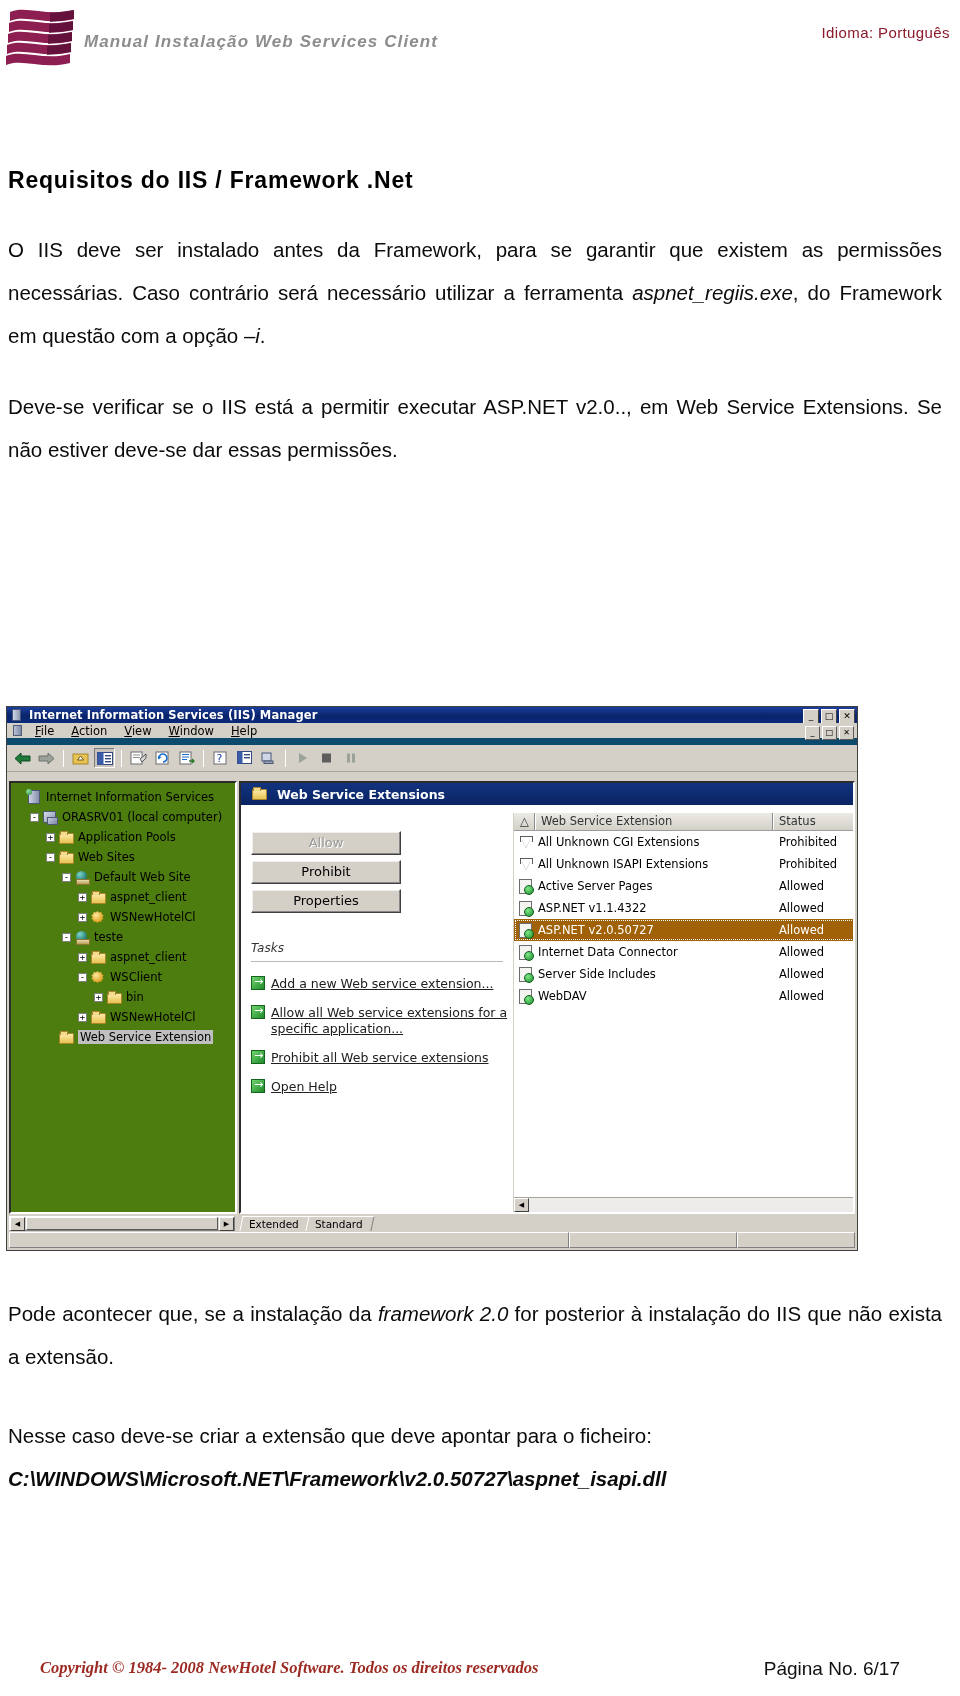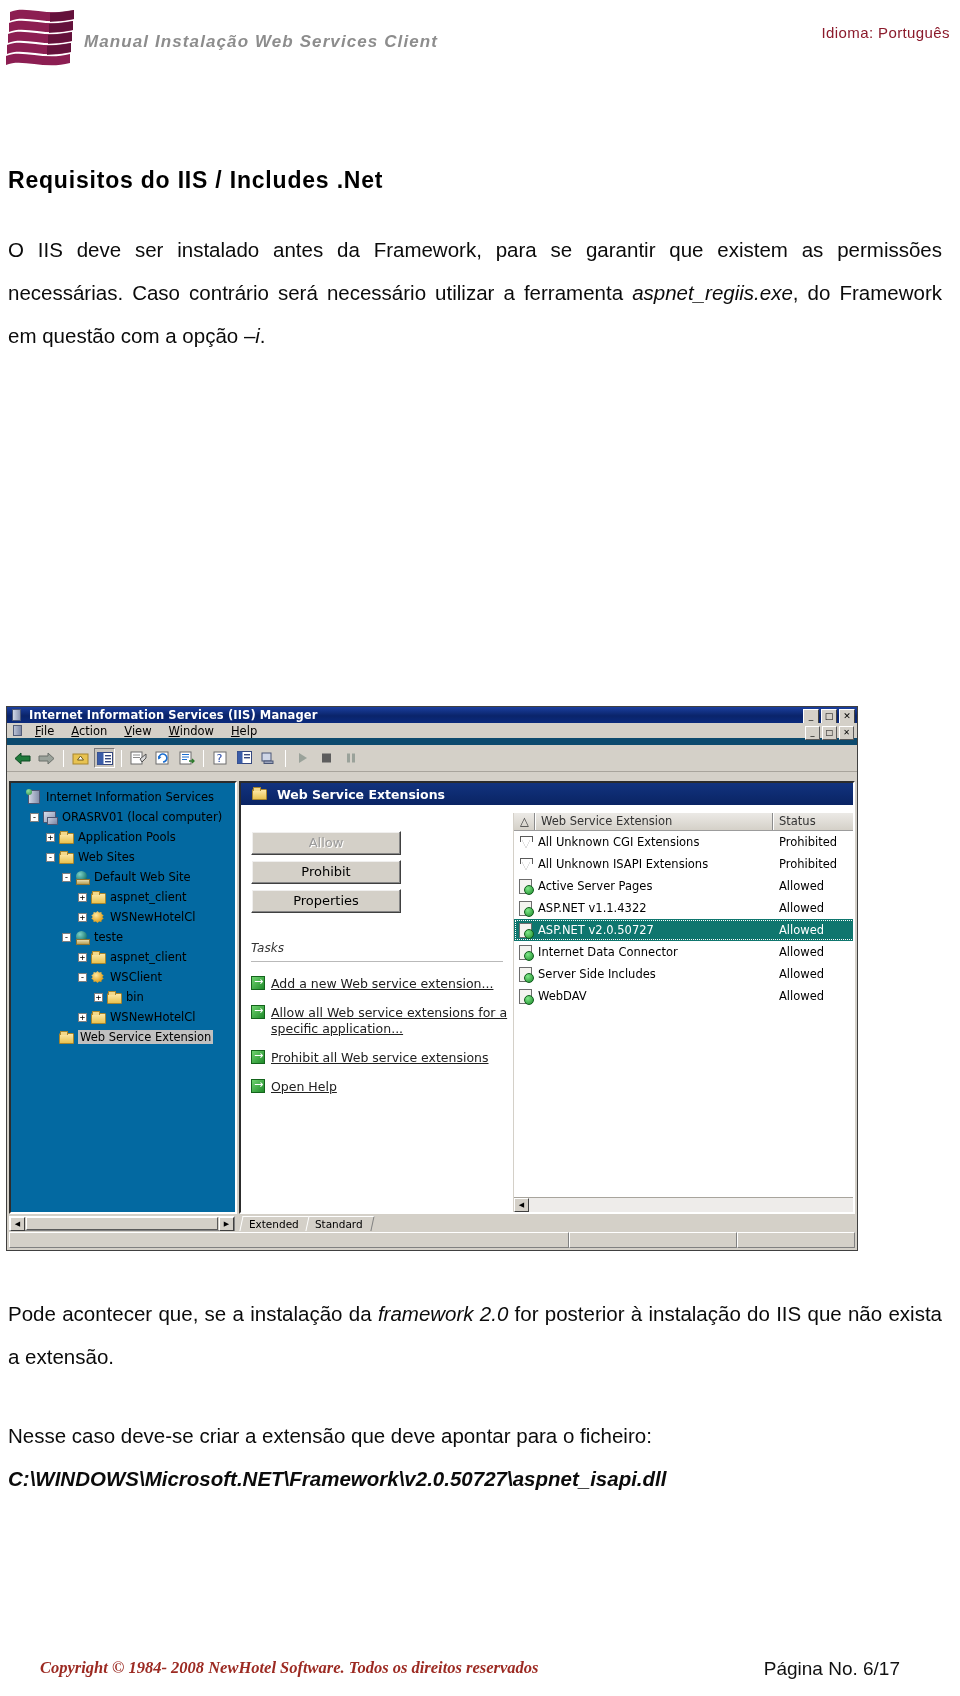--- a/index.html
+++ b/index.html
@@ -76,21 +76,21 @@
              padding-left:5px; gap:3px; border-bottom:1px solid #a8a49c; }
   .tbtn { width:21px; height:20px; display:flex; align-items:center; justify-content:center;
           position:relative; }
   .tbtn.sunken { border:1px solid #7b7b7b; border-right-color:#fff; border-bottom-color:#fff;
                  background:#c8c4bc; }
   .tsep { width:1px; height:17px; background:#9a958d; margin:0 3px;
           border-right:1px solid #fff; }
 
   
   .panes { position:absolute; left:2px; top:74px; right:2px; bottom:36px; display:flex; }
-  .leftpane { width:228px; background:#0369a1; border:2px inset #d4d0c8;
+  .leftpane { width:228px; background:#4d7c0f; border:2px inset #d4d0c8;
               border-top-color:#808080; border-left-color:#808080;
               border-right-color:#fff; border-bottom-color:#fff; position:relative; overflow:hidden; }
   .tree { padding:4px 0 0 3px; }
   .tnode { display:flex; align-items:center; height:20px; font-size:11.5px;
            color:#000; white-space:nowrap; position:relative; }
   .tnode.sel span.lbl { background:#c0c0c0; padding:0 2px; }
   .exp { width:9px; height:9px; border:1px solid #808080; background:#fff;
          font-size:9px; line-height:7px; text-align:center; color:#000;
          margin-right:3px; flex:0 0 auto; font-family:"DejaVu Sans Mono", monospace; }
   .exp.blank { border:0; background:transparent; }
@@ -145,21 +145,21 @@
 
   .listpane { flex:1; position:relative; background:#fff; border-left:1px solid #d4d0c8; }
   .lv-head { display:flex; height:18px; background:#d4d0c8; border-bottom:1px solid #9c9c9c; }
   .lv-hc { border-right:1px solid #fff; box-shadow:inset -1px 0 0 #8c8c8c;
            font-size:11.5px; color:#333; line-height:17px; padding-left:5px;
            background:linear-gradient(to bottom,#eceae6,#d4d0c8); }
   .lv-hc.c0 { width:22px; padding-left:0; text-align:center; }
   .lv-hc.c1 { width:238px; }
   .lv-hc.c2 { width:95px; }
   .lv-row { display:flex; align-items:center; height:22px; font-size:11.5px; color:#000; }
-  .lv-row.sel { background:#0f766e; color:#fff; outline:1px dotted #fff; outline-offset:-2px; }
+  .lv-row.sel { background:#a16207; color:#fff; outline:1px dotted #fff; outline-offset:-2px; }
   .lv-c1 { width:260px; display:flex; align-items:center; padding-left:22px; }
   .lv-c2 { width:95px; padding-left:5px; }
   .ext-ico { width:15px; height:14px; margin-right:5px; flex:0 0 auto; position:relative; }
   .ext-ico.filter:before { content:""; position:absolute; left:2px; top:1px; width:11px; height:5px;
      background:#fff; border:1px solid #5a5a5a; border-bottom:0; }
   .ext-ico.filter:after { content:""; position:absolute; left:4px; top:5px;
      border-left:4px solid transparent; border-right:4px solid transparent; border-top:8px solid #fff;
      filter:drop-shadow(0 0 0 #5a5a5a); }
   .ext-ico.page:before { content:""; position:absolute; left:1px; top:0; width:11px; height:13px;
      background:#f4f4f0; border:1px solid #6c6c6c; }
@@ -218,28 +218,29 @@
   </svg>
   <div class="doc-title">Manual Instalação Web Services Client</div>
   <div class="lang">Idioma: Português</div>
 </div>
 
 <div class="content">
 
 
   <div class="sp-56"></div>
 
-  <div class="h-sec">Requisitos do IIS / Includes .Net</div>
+  <div class="h-sec">Requisitos do IIS / Framework .Net</div>
 
   <div class="sp-28"></div>
 
   <p class="para"><span>O IIS deve ser instalado antes da Framework, para se garantir que existem as permissões necessárias. Caso contrário será necessário utilizar a ferramenta </span><span class="it">aspnet_regiis.exe</span><span>, do Framework em questão com a opção –</span><span class="it">i</span><span>.</span></p>
 
   <div class="sp-28"></div>
 
+  <p class="para">Deve-se verificar se o IIS está a permitir executar ASP.NET v2.0.., em Web Service Extensions. Se não estiver deve-se dar essas permissões.</p>
 </div>
 
 <div class="iis-shot">
 
   <div class="titlebar">
     <span class="tb-icon">
         <span class="srv"></span>
       </span>
     <span class="tb-title">Internet Information Services (IIS) Manager</span>
     <span class="tb-btns">

